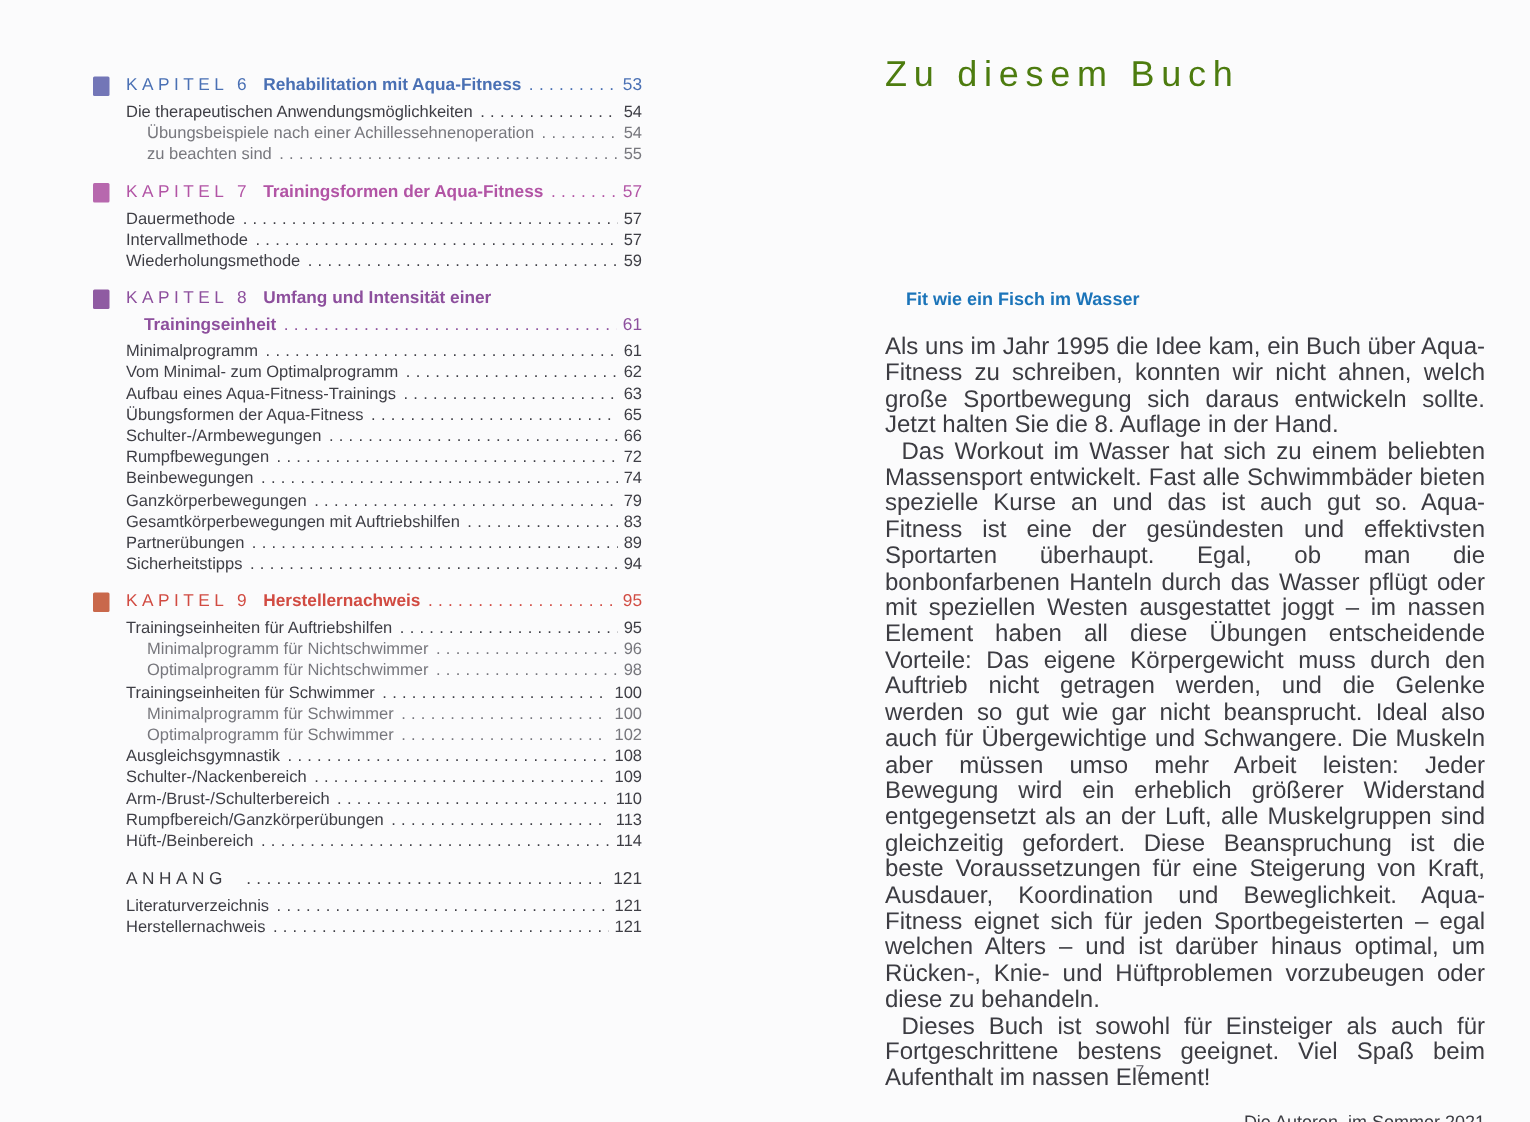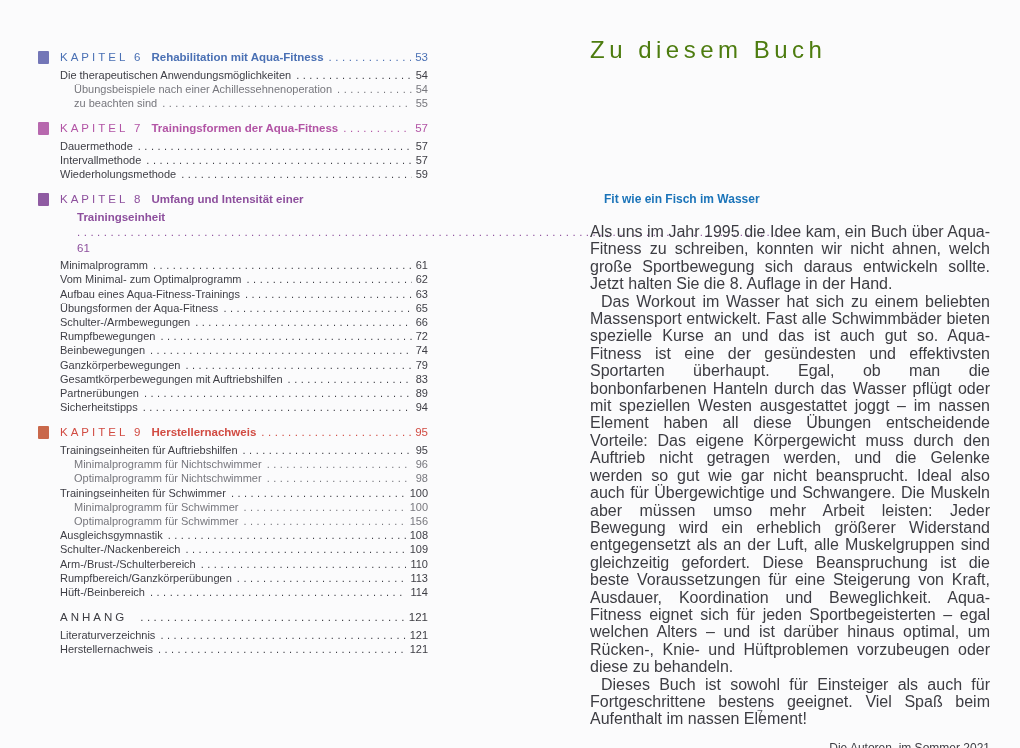--- a/index.html
+++ b/index.html
@@ -1,21 +1,21 @@
 <!DOCTYPE html>
 <html lang="de"><head>
 <meta charset="utf-8">
 <style>
   html,body{margin:0;padding:0;background:#e8e8e8;}
   .canvas{position:relative;width:1020px;height:748px;background:#fbfbfc;
           font-family:"Liberation Sans",sans-serif;overflow:hidden;margin:0 auto;}
 
   
   .left-page{position:absolute;left:60px;top:50px;width:368px;}
-  .toc-section{margin-bottom:11px;}
+  .toc-section{margin-bottom:11px;margin-left:24px;}
   .toc-row{display:flex;align-items:baseline;line-height:14.2px;font-size:11px;color:#3e3e45;}
   .toc-head{position:relative;font-size:11.5px;line-height:15.5px;margin-bottom:2px;}
   .head-cont{padding-left:12px;}
   .marker{position:absolute;left:-22px;top:1px;width:11px;height:13px;border-radius:1px;}
   .chap-label{letter-spacing:3px;margin-right:8px;white-space:nowrap;}
   .chap-title{font-weight:bold;white-space:nowrap;}
   .lvl2{color:#77777d;}
   .lvl2 .txt{padding-left:14px;}
   .txt{white-space:nowrap;}
   .txt.cont{padding-left:14px;}
@@ -90,21 +90,21 @@
             <span class="dots"></span>
             <span class="pnum">59</span>
           </div>
         </div>
         <div class="toc-section">
           <div class="toc-row toc-head" style="color: rgb(141, 79, 157);">
             <span class="marker" style="background: rgb(143, 91, 162);"></span>
             <span class="chap-label">KAPITEL 8</span>
             <span class="chap-title">Umfang und Intensität einer</span>
           </div>
-          <div class="toc-row toc-head head-cont" style="color: rgb(141, 79, 157); flex-direction: column;">
+          <div class="toc-row toc-head head-cont" style="color: rgb(141, 79, 157);">
             <span class="chap-title">Trainingseinheit</span>
             <span class="dots"></span>
             <span class="pnum bold">61</span>
           </div>
           <div class="toc-row lvl1">
             <span class="txt">Minimalprogramm</span>
             <span class="dots"></span>
             <span class="pnum">61</span>
           </div>
           <div class="toc-row lvl1">
@@ -187,21 +187,21 @@
             <span class="pnum">100</span>
           </div>
           <div class="toc-row lvl2">
             <span class="txt">Minimalprogramm für Schwimmer</span>
             <span class="dots"></span>
             <span class="pnum">100</span>
           </div>
           <div class="toc-row lvl2">
             <span class="txt">Optimalprogramm für Schwimmer</span>
             <span class="dots"></span>
-            <span class="pnum">156</span>
+            <span class="pnum">102</span>
           </div>
           <div class="toc-row lvl1">
             <span class="txt">Ausgleichsgymnastik</span>
             <span class="dots"></span>
             <span class="pnum">108</span>
           </div>
           <div class="toc-row lvl1">
             <span class="txt">Schulter-/Nackenbereich</span>
             <span class="dots"></span>
             <span class="pnum">109</span>

